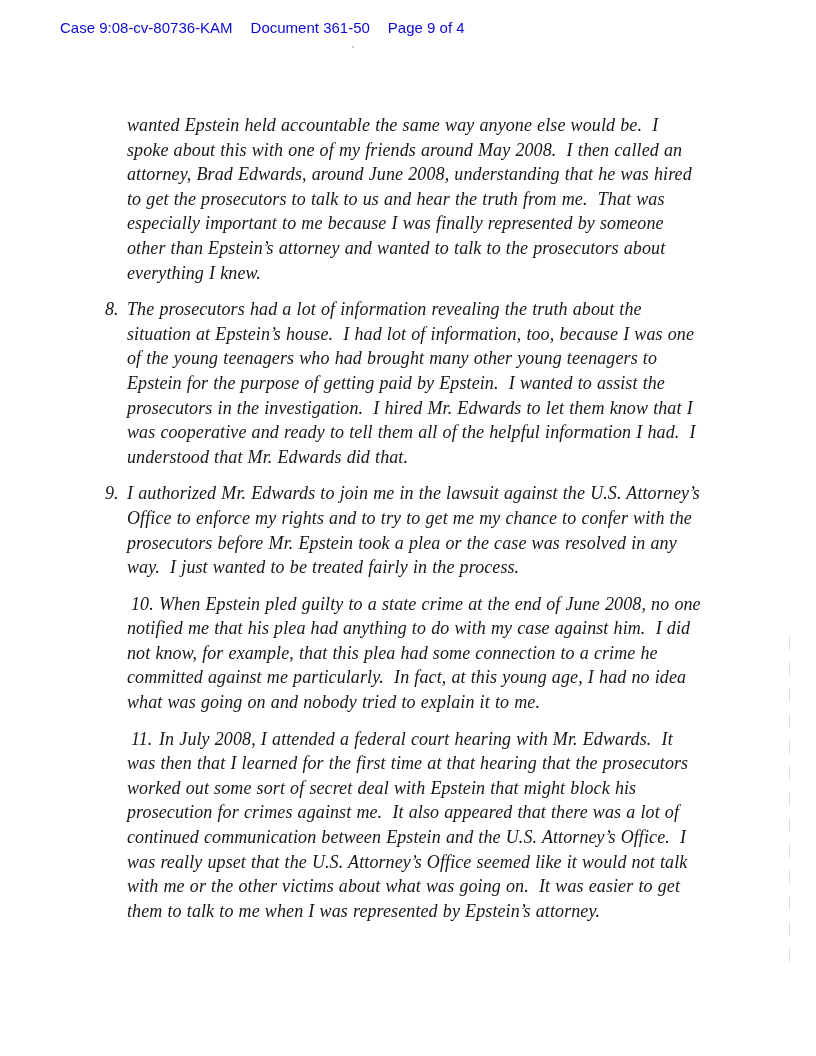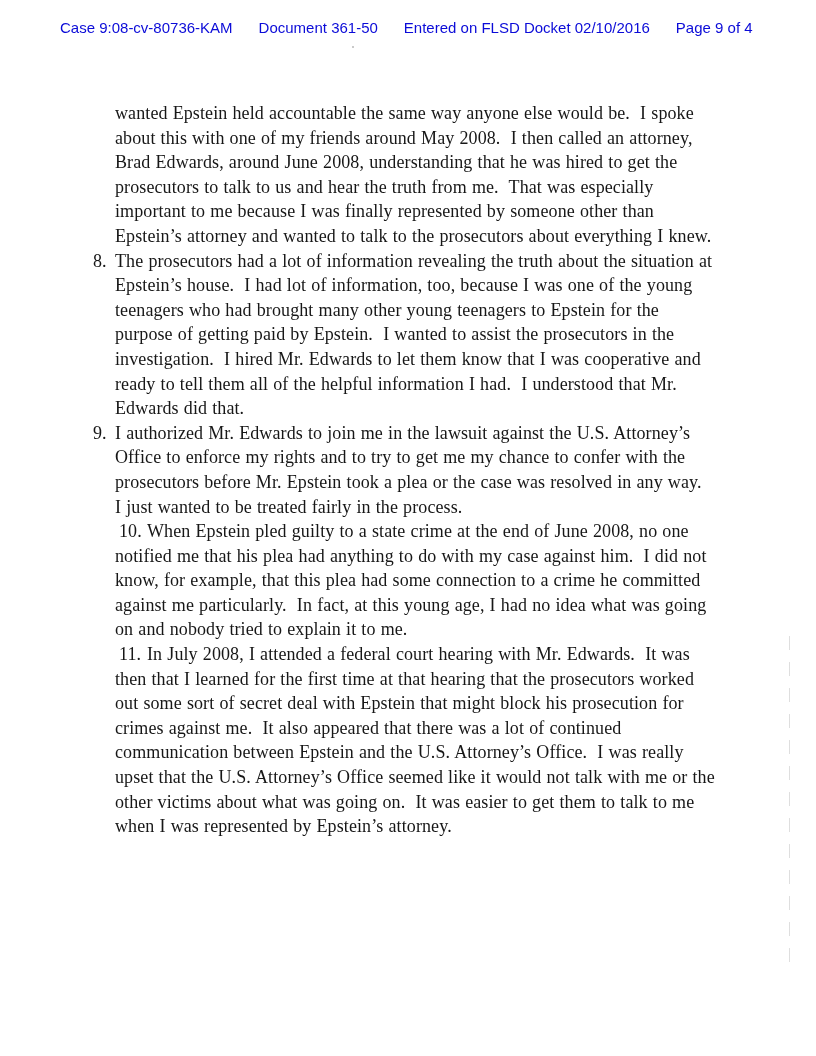--- a/index.html
+++ b/index.html
@@ -11,21 +11,21 @@
     overflow: hidden;
     font-family: "Liberation Serif", serif;
   }
   
   .stamp {
     position: absolute;
     top: 19px;
     left: 60px;
     width: 700px;
     display: flex;
-    gap: 26px;
+    gap: 18px;
     white-space: nowrap;
     font-family: "Liberation Sans", sans-serif;
     font-size: 15px;
     font-weight: 400;
     color: #0b0bd8;
   }
   .stamp span { display: inline-block; }
   
   .doc-body {
     position: absolute;
@@ -34,21 +34,22 @@
     width: 622px;
     font-size: 18px;
     line-height: 24.6px;
     color: #171717;
     letter-spacing: 0.1px;
     word-spacing: 0.5px;
   }
   .para {
     position: relative;
     padding-left: 22px;
-    margin: 0;
+    margin: 12px;
+    font-style: italic;
   }
   .para .num {
     position: absolute;
     left: 0;
     top: 0;
   }
   .para.two-digit .num { left: -6px; }
   .para.gap-first { text-indent: 32px; }
   .para .text {
     white-space: pre-wrap;
@@ -76,21 +77,20 @@
   }
 </style>
 </head>
 <body>
 
 <div class="page">
 
   <div class="stamp">
     <span>Case 9:08-cv-80736-KAM</span>
     <span>Document 361-50</span>
-    <span>Entered on FLSD Docket 02/10/2016</span>
     <span>Page 9 of 4</span>
   </div>
 
   <div class="doc-body">
 
     <div class="para">
       <span class="num"></span><span class="text">wanted Epstein held accountable the same way anyone else would be.  I spoke about this with one of my friends around May 2008.  I then called an attorney, Brad Edwards, around June 2008, understanding that he was hired to get the prosecutors to talk to us and hear the truth from me.  That was especially important to me because I was finally represented by someone other than Epstein’s attorney and wanted to talk to the prosecutors about everything I knew.</span>
     </div>
 
     <div class="para">

